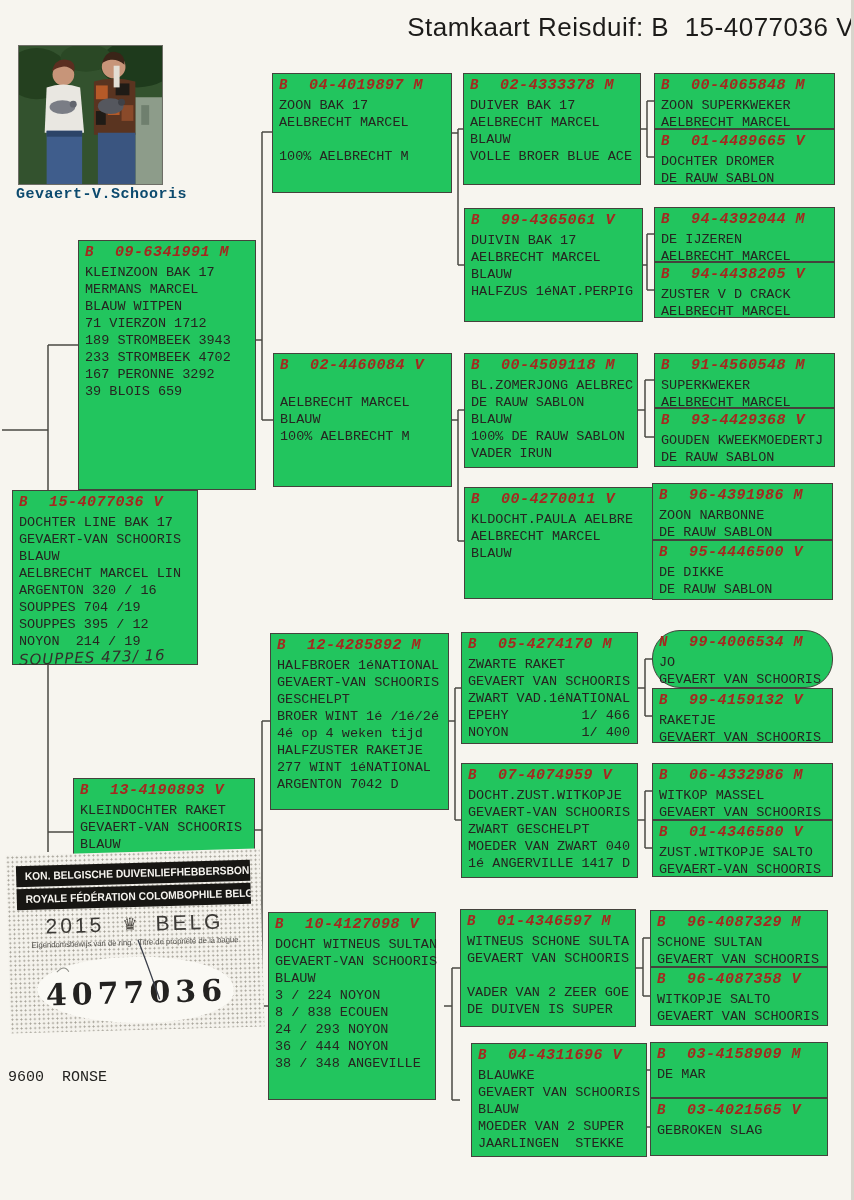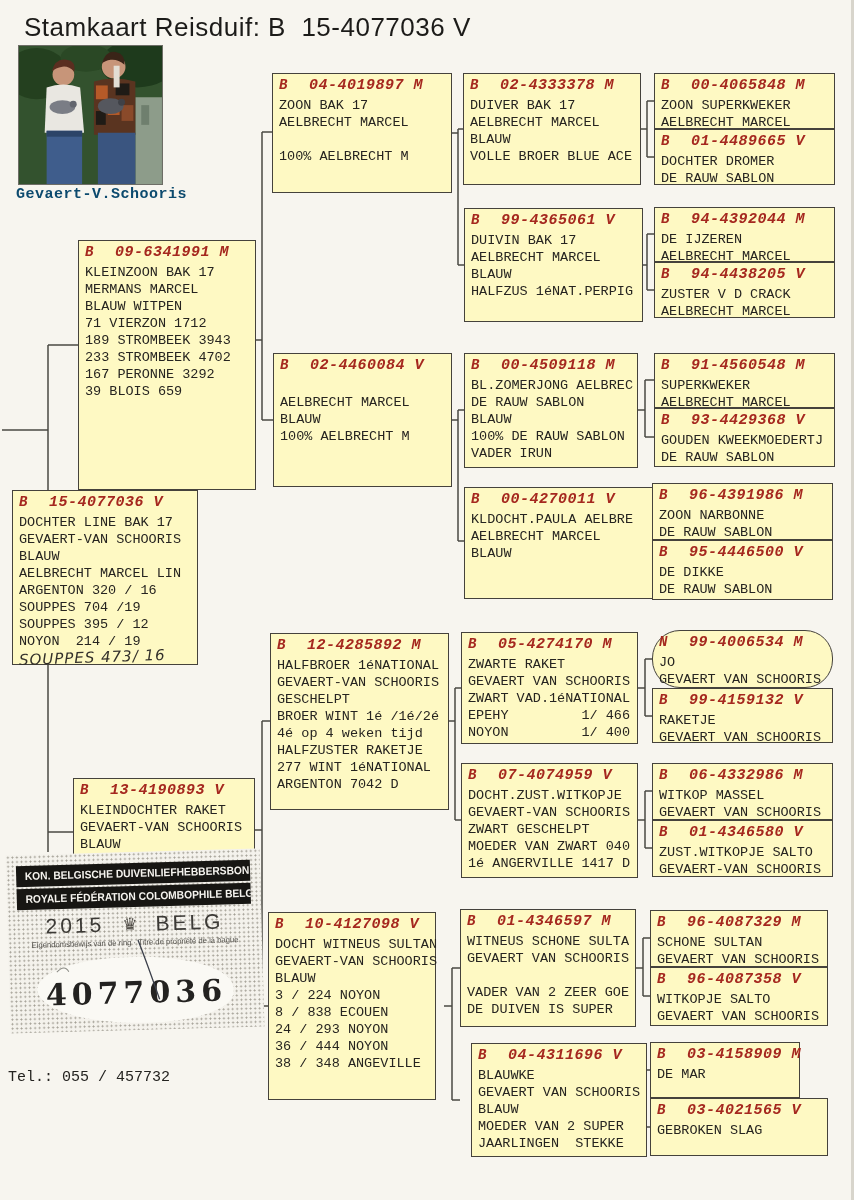--- a/index.html
+++ b/index.html
@@ -5,36 +5,36 @@
   * { margin:0; padding:0; box-sizing:border-box; }
   html,body { width:854px; height:1200px; }
   body {
     position:relative;
     background:#f7f5ef;
     font-family:"Liberation Mono", monospace;
     overflow:hidden;
   }
   .page-title {
     position:absolute; top:12px; left:0; width:100%;
-    text-align:left; padding-left:24px;
+    text-align:right; padding-left:24px;
     font-family:"Liberation Sans", sans-serif;
     font-size:26px; color:#1c1b19; letter-spacing:0.5px; white-space:pre;
   }
   .photo {
     position:absolute; left:18px; top:45px; width:145px; height:140px;
     border:1px solid #6d6d66; background:#2f4d2b; z-index:1;
   }
   .photo svg { display:block; width:100%; height:100%; }
   .photo-caption {
     position:absolute; left:16px; top:186px;
     font-size:15px; font-weight:bold; color:#0c4a6e; letter-spacing:0.5px; white-space:pre;
   }
   #connectors { position:absolute; left:0; top:0; z-index:0; }
   .pbox {
-    position:absolute; background:#fef9c3;
+    position:absolute; background:#22c55e;
     border:1.5px solid #45423c; padding:3px 6px 2px 6px; z-index:1;
   }
   .pbox-header {
     font-size:15px; font-weight:bold; font-style:italic;
     color:#a5281f; white-space:pre; height:20px; letter-spacing:0.5px;
   }
   .pbox-header .cc { display:inline-block; width:30px; font-size:14px; }
   .pbox-line {
     font-size:13.5px; line-height:17px; min-height:17px;
     color:#262420; white-space:pre;
@@ -374,21 +374,21 @@
     <div class="pbox" style="left: 650px; top: 910px; width: 178px; height: 57px;">
       <div class="pbox-header"><span class="cc">B</span><span>96-4087329 M</span></div>
       <div class="pbox-line">SCHONE SULTAN</div>
       <div class="pbox-line">GEVAERT VAN SCHOORIS</div>
     </div>
     <div class="pbox" style="left: 650px; top: 967px; width: 178px; height: 59px;">
       <div class="pbox-header"><span class="cc">B</span><span>96-4087358 V</span></div>
       <div class="pbox-line">WITKOPJE SALTO</div>
       <div class="pbox-line">GEVAERT VAN SCHOORIS</div>
     </div>
-    <div class="pbox" style="left: 650px; top: 1042px; width: 150px; height: 56px;">
+    <div class="pbox" style="left: 650px; top: 1042px; width: 178px; height: 56px;">
       <div class="pbox-header"><span class="cc">B</span><span>03-4158909 M</span></div>
       <div class="pbox-line">DE MAR</div>
     </div>
     <div class="pbox" style="left: 650px; top: 1098px; width: 178px; height: 58px;">
       <div class="pbox-header"><span class="cc">B</span><span>03-4021565 V</span></div>
       <div class="pbox-line">GEBROKEN SLAG</div>
     </div>
   </div>
 
 <div class="stamp">
@@ -404,16 +404,16 @@
     <div class="stamp-number-bg"></div>
     <div class="stamp-number">4077036</div>
   </div>
   <svg class="stamp-pen" viewBox="0 0 254 178">
     <path d="M130 88 Q138 110 150 148" stroke="#3a3f4a" stroke-width="1.3" fill="none"></path>
     <path d="M48 118 Q56 110 60 118" stroke="#8a8a84" stroke-width="1" fill="none"></path>
   </svg>
 </div>
 
 <div class="owner">
-  <div class="owner-line">Tel.: 055 / 457732</div>
+  <div class="owner-line">9600  RONSE</div>
 </div>
 
 <div class="scan-edge"></div>
 
 </body></html>

